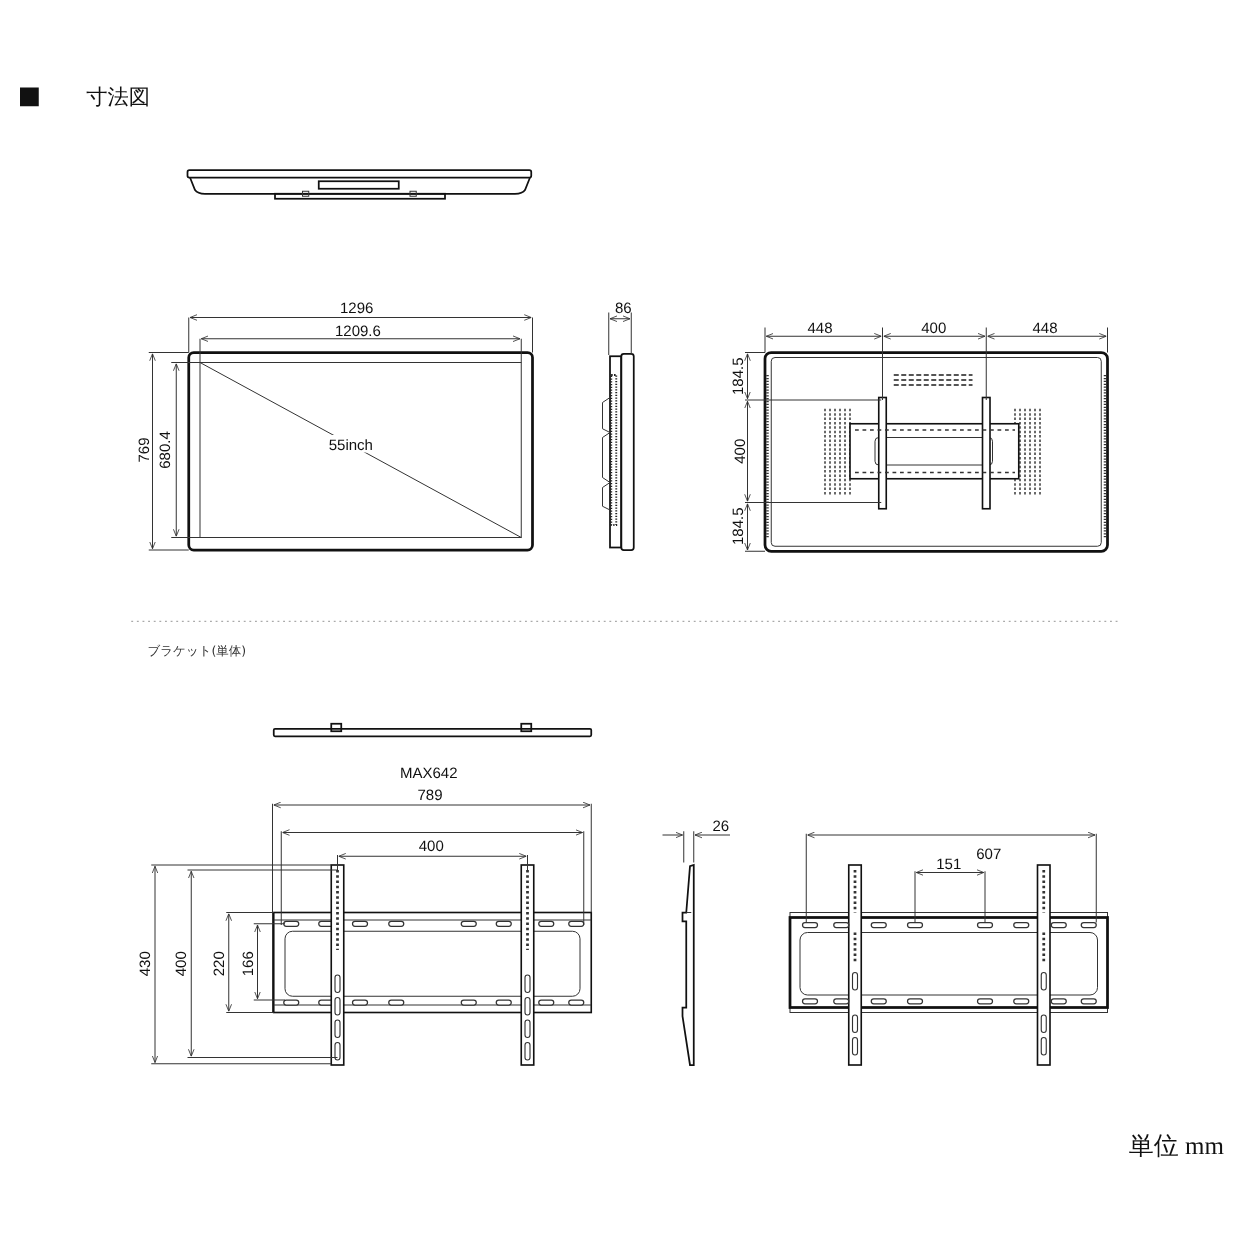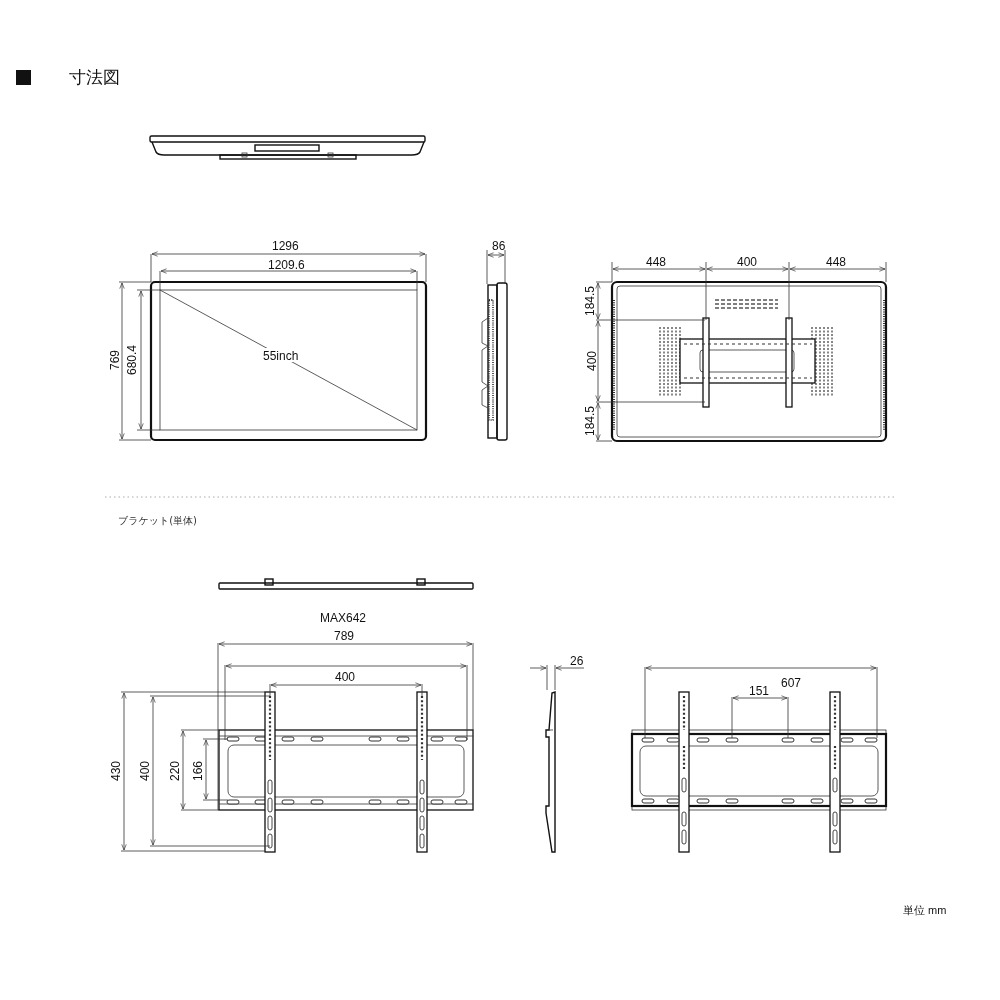--- a/index.html
+++ b/index.html
@@ -9,21 +9,21 @@
   .thk{stroke:#111;fill:none;stroke-width:2.2;}
   .thin{stroke:#333;fill:none;stroke-width:0.8;}
   .dim{stroke:#333;fill:none;stroke-width:0.8;}
   .wf{fill:#fff;stroke:#111;stroke-width:1.3;}
   .dash{stroke:#555;stroke-width:1.6;stroke-dasharray:4 2;fill:none;}
   .lbl{position:absolute;font-family:"Liberation Sans",sans-serif;font-size:12px;color:#111;white-space:nowrap;line-height:1;}
   .vlbl{position:absolute;font-family:"Liberation Sans",sans-serif;font-size:12px;color:#111;white-space:nowrap;transform:rotate(-90deg);transform-origin:center;line-height:1;}
   .title{position:absolute;left:16px;top:66px;font-family:"DejaVu Sans",sans-serif;font-size:17px;color:#111;display:flex;align-items:center;gap:28px;}
   .title .sq{display:inline-block;width:15px;height:15px;background:#111;margin-right:10px;}
   .sub{position:absolute;left:118px;top:514px;font-family:"DejaVu Sans",sans-serif;font-size:10px;color:#333;}
-  .unit{position:absolute;left:903px;top:903px;font-family:Liberation Sans, sans-serif;font-size:11px;color:#111;}
+  .unit{position:absolute;left:903px;top:903px;font-family:Liberation Serif, serif;font-size:20px;color:#111;}
 </style>
 </head>
 <body>
 
 <div class="title">
   <span class="sq"></span>
   <span>寸法図</span>
 </div>
 
 <svg width="1000" height="1000" viewBox="0 0 1000 1000">

